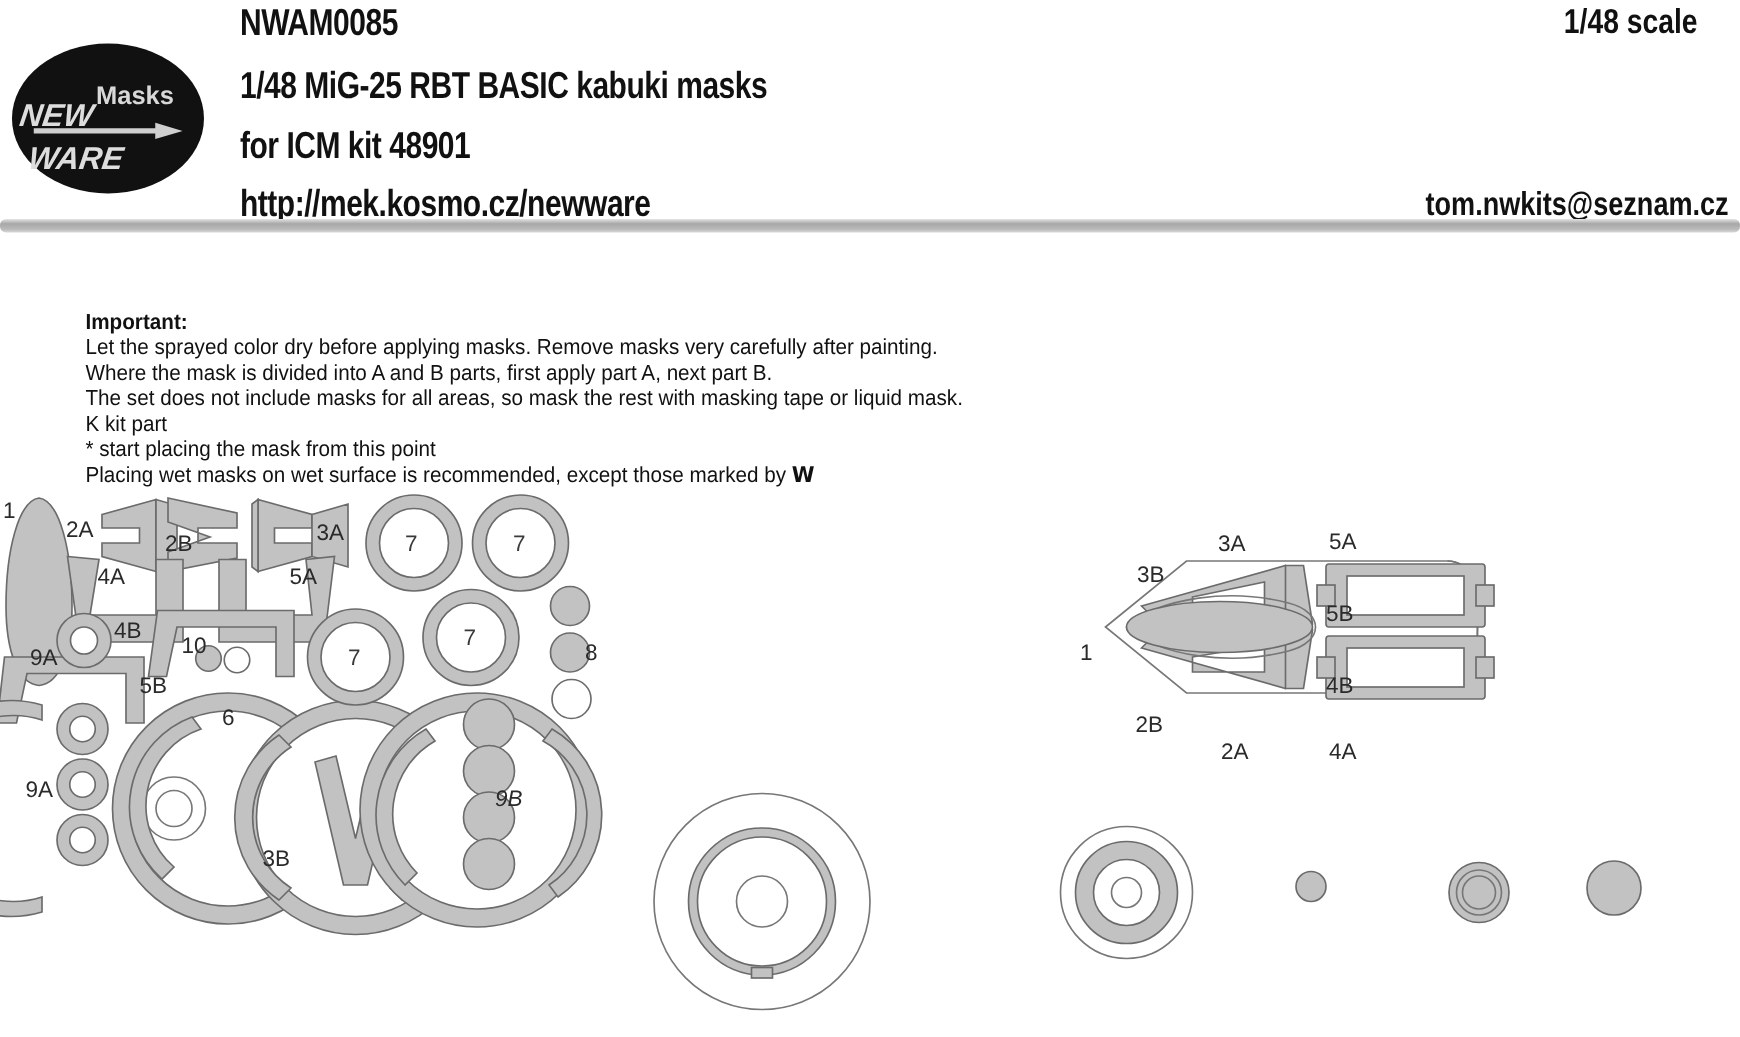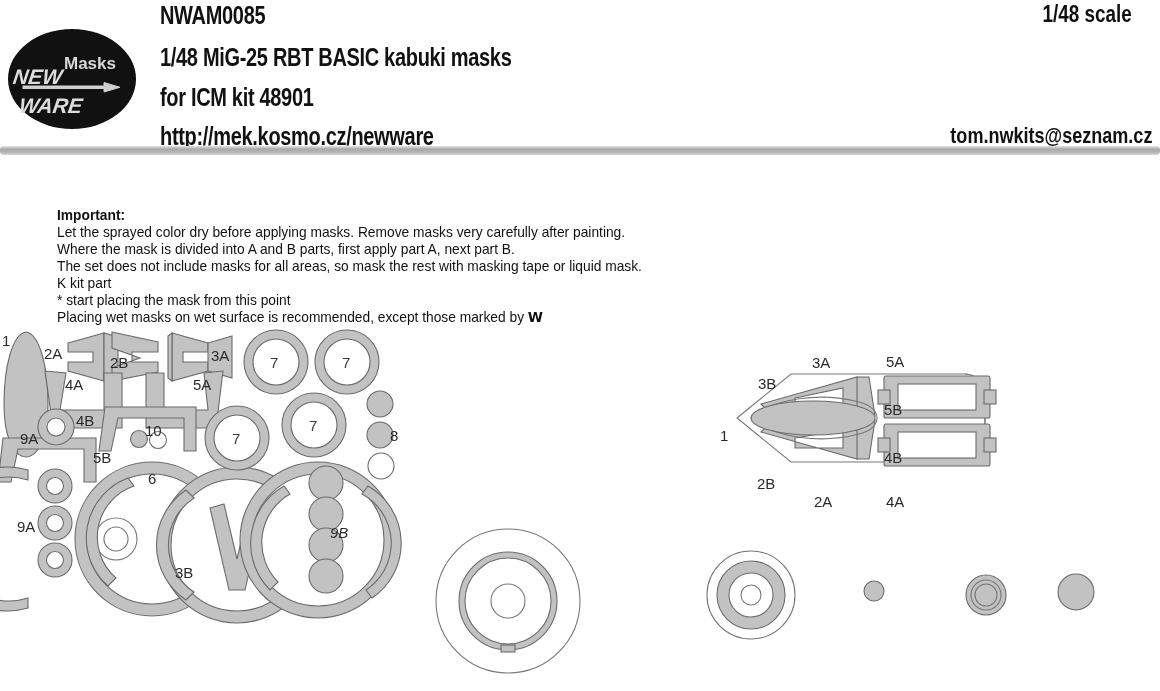--- a/index.html
+++ b/index.html
@@ -253,21 +253,21 @@
     <span class="lbl" style="left:44px;top:27px;">2A</span>
     <span class="lbl" style="left:110px;top:36px;">2B</span>
     <span class="lbl" style="left:211px;top:29px;">3A</span>
     <span class="lbl" style="left:65px;top:58px;">4A</span>
     <span class="lbl" style="left:193px;top:58px;">5A</span>
     <span class="lbl" style="left:76px;top:94px;">4B</span>
     <span class="lbl" style="left:93px;top:131px;">5B</span>
     <span class="lbl" style="left:20px;top:112px;">9A</span>
     <span class="lbl" style="left:17px;top:200px;">9A</span>
     <span class="lbl" style="left:330px;top:206px;font-style:italic;">9B</span>
-    <span class="lbl" style="left:145px;top:104px;">10</span>
+    <span class="lbl" style="left:121px;top:104px;">10</span>
     <span class="lbl" style="left:390px;top:109px;">8</span>
     <span class="lbl" style="left:148px;top:152px;">6</span>
     <span class="lbl" style="left:175px;top:246px;">3B</span>
     <span class="num-in" style="position:absolute;left:270px;top:36px;">7</span>
     <span class="num-in" style="position:absolute;left:342px;top:36px;">7</span>
     <span class="num-in" style="position:absolute;left:232px;top:112px;">7</span>
     <span class="num-in" style="position:absolute;left:309px;top:99px;">7</span>
 
     <span class="lbl" style="left:720px;top:109px;">1</span>
     <span class="lbl" style="left:758px;top:57px;">3B</span>

